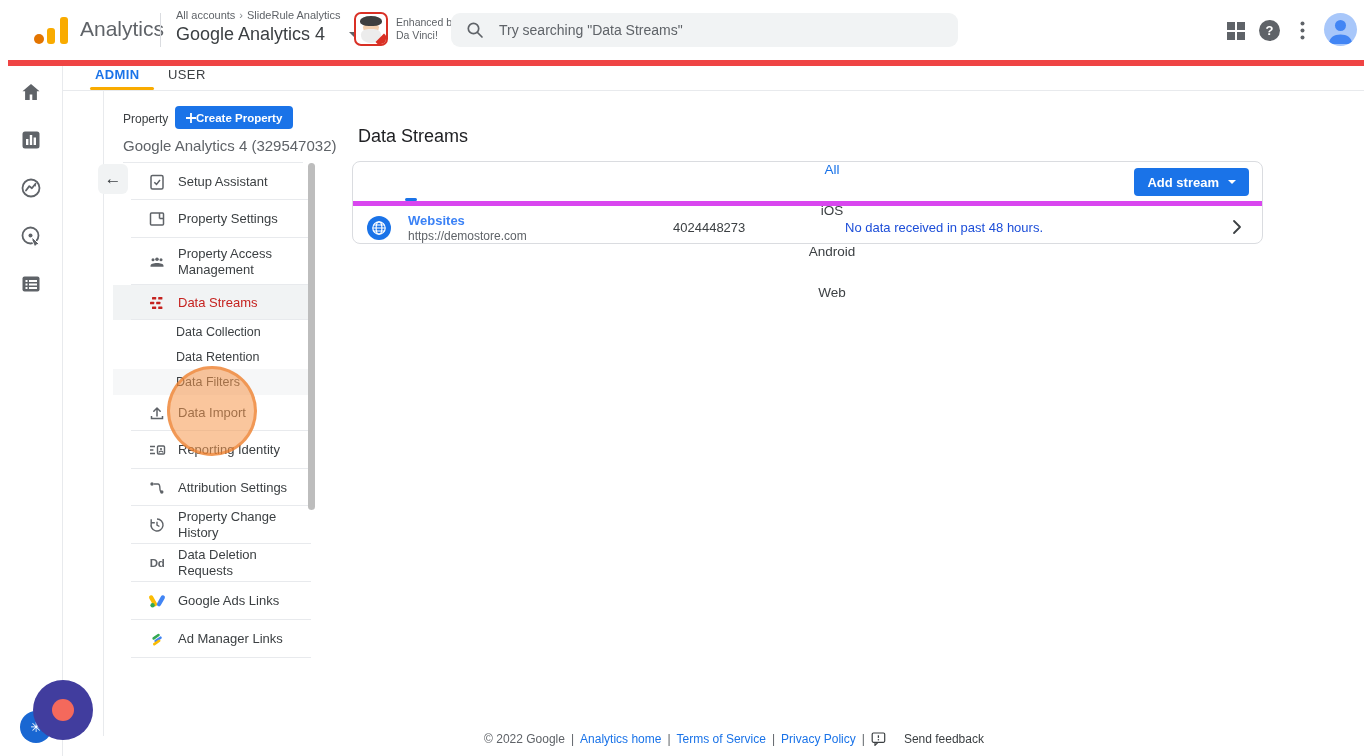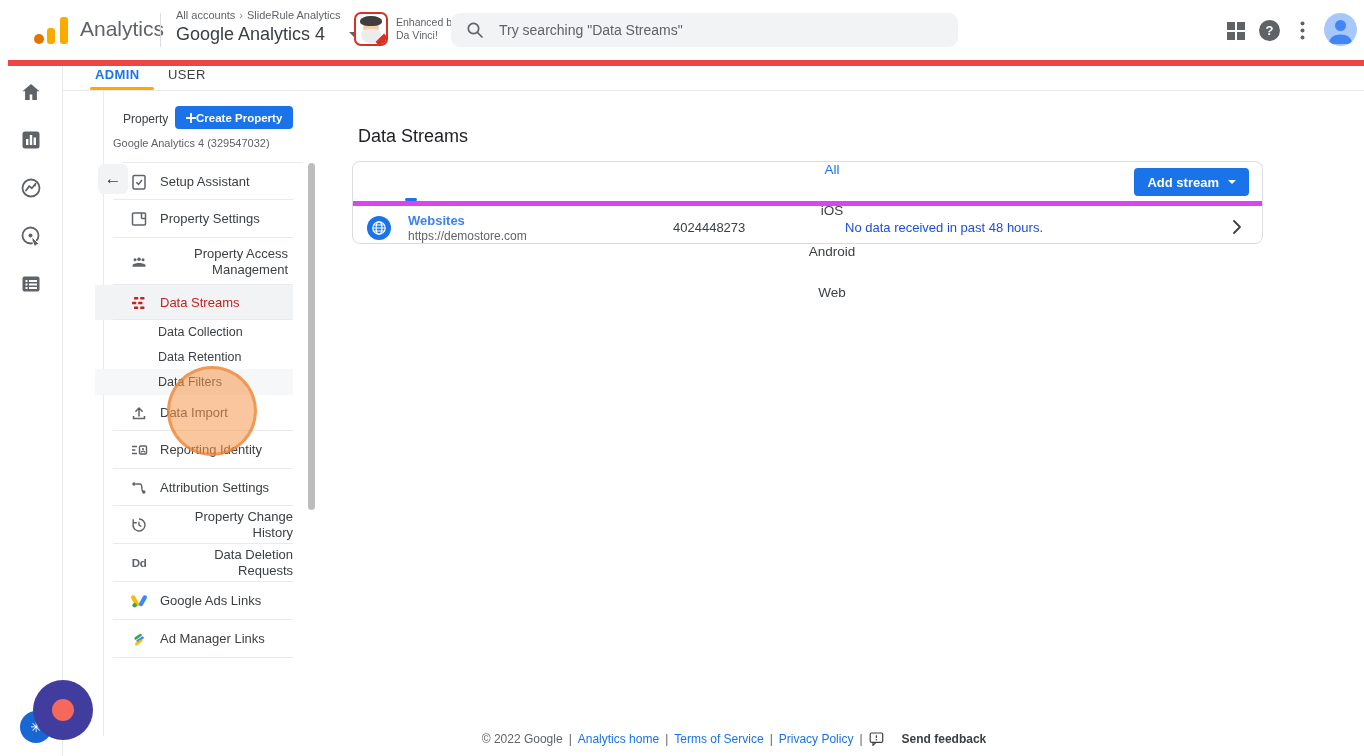--- a/index.html
+++ b/index.html
@@ -56,24 +56,24 @@
 
   
   .back-btn{position:absolute;left:98px;top:164px;width:30px;height:30px;background:#f1f3f4;
             border-radius:6px;display:flex;align-items:center;justify-content:center;cursor:pointer;
             font-size:17px;color:#3c4043;z-index:3;}
   .pp-head{position:absolute;left:105px;top:100px;width:200px;height:63px;}
   .pp-label{position:absolute;left:18px;top:12px;font-size:12px;color:#3c4043;}
   .create-btn{position:absolute;left:70px;top:6px;height:23px;padding:0 11px;background:#1a73e8;color:#fff;
               font-size:11.5px;font-weight:bold;border:none;border-radius:4px;display:flex;align-items:center;
               cursor:pointer;font-family:"Liberation Sans",sans-serif;}
-  .pp-name{position:absolute;left:8px;top:37px;font-size:11px;color:#5f6368;white-space:nowrap;}
+  .pp-name{position:absolute;left:18px;top:37px;font-size:15px;color:#5f6368;white-space:nowrap;}
   .pp-head::after{content:"";position:absolute;left:18px;right:2px;bottom:0;height:1px;background:#e8eaed;}
 
-  .pmenu{position:absolute;left:95px;top:163px;width:198px;text-align:right;}
+  .pmenu{position:absolute;left:113px;top:163px;width:198px;}
   .prow{position:relative;display:flex;align-items:center;gap:12px;padding-left:35px;height:38px;
         box-sizing:border-box;cursor:pointer;}
   .prow.divb::after{content:"";position:absolute;left:18px;right:0;bottom:0;height:1px;background:#e8eaed;}
   .picon{width:18px;height:18px;flex:0 0 18px;display:flex;align-items:center;justify-content:center;color:#5f6368;}
   .plabel{font-size:13px;color:#3c4043;line-height:1.2;}
   .prow.selected{background:#f1f3f4;}
   .prow.selected .plabel,.prow.selected .picon{color:#c5221f;}
   .psub{position:relative;display:flex;align-items:center;padding-left:63px;height:25px;
         box-sizing:border-box;cursor:pointer;}
   .psub .plabel{font-size:12.5px;}
@@ -106,21 +106,21 @@
   .stream-name .nm{font-size:13px;font-weight:bold;color:#3b82f6;}
   .stream-name .url{font-size:12px;color:#5f6368;margin-top:1px;}
   .stream-id{position:absolute;left:320px;font-size:13px;color:#3c4043;}
   .stream-status{position:absolute;left:492px;font-size:13px;color:#1d4ed8;}
   .row-chevron{position:absolute;right:16px;top:12px;}
 
   
   .footer{position:absolute;left:104px;right:0;bottom:10px;display:flex;align-items:center;
           justify-content:center;gap:6px;font-size:12px;color:#5f6368;}
   .footer a{color:#1a73e8;text-decoration:none;cursor:pointer;}
-  .footer .fb{color:#3c4043;display:flex;align-items:center;gap:18px;cursor:pointer;font-weight:bold;}
+  .footer .fb{color:#3c4043;display:flex;align-items:center;gap:18px;cursor:pointer;}
 
   
   .rec-settings{position:absolute;left:20px;top:711px;width:32px;height:32px;border-radius:50%;
                 background:#1967d2;color:#fff;display:flex;align-items:center;justify-content:center;
                 font-size:14px;z-index:7;cursor:pointer;}
   .rec-button{position:absolute;left:33px;top:680px;width:60px;height:60px;border-radius:50%;
               background:#413d9e;z-index:8;cursor:pointer;display:flex;align-items:center;justify-content:center;}
   .rec-dot{width:22px;height:22px;border-radius:50%;background:#f4695c;}
 </style>
 </head>

